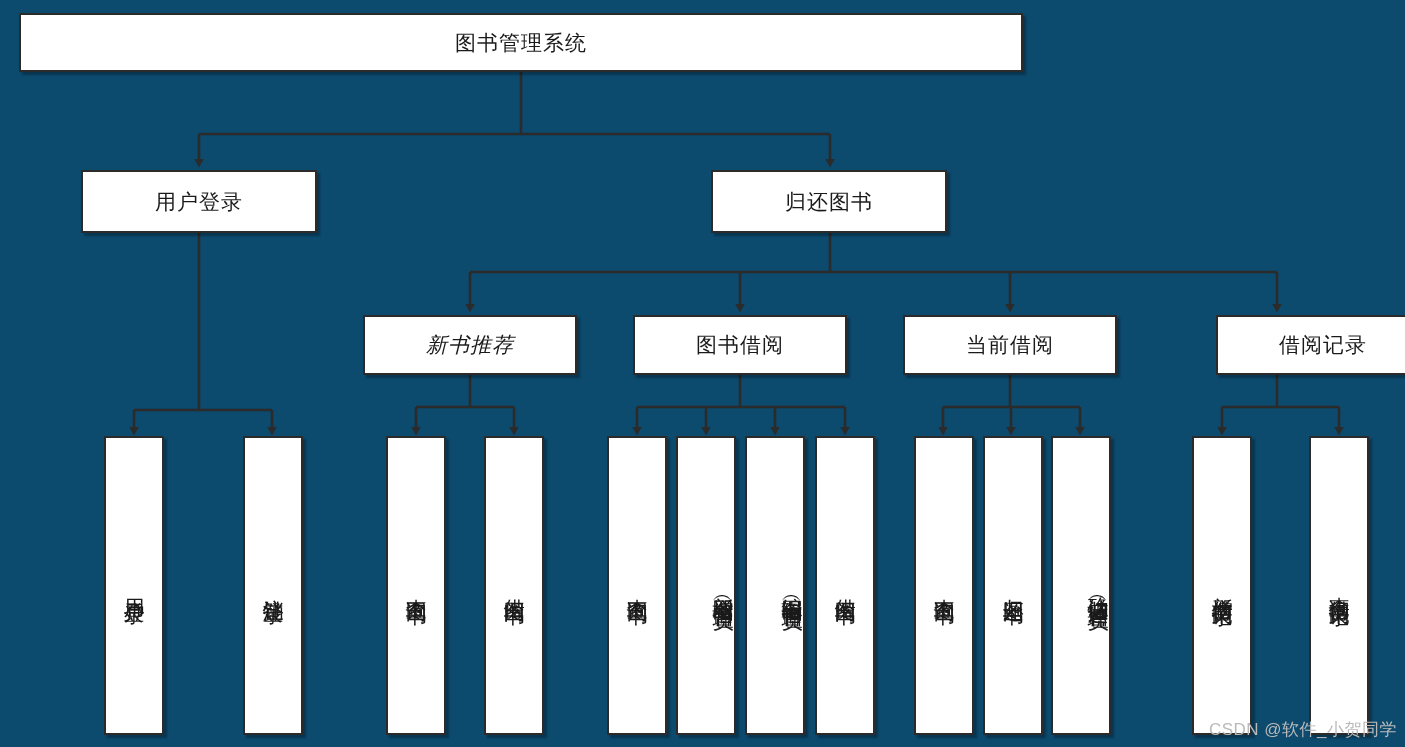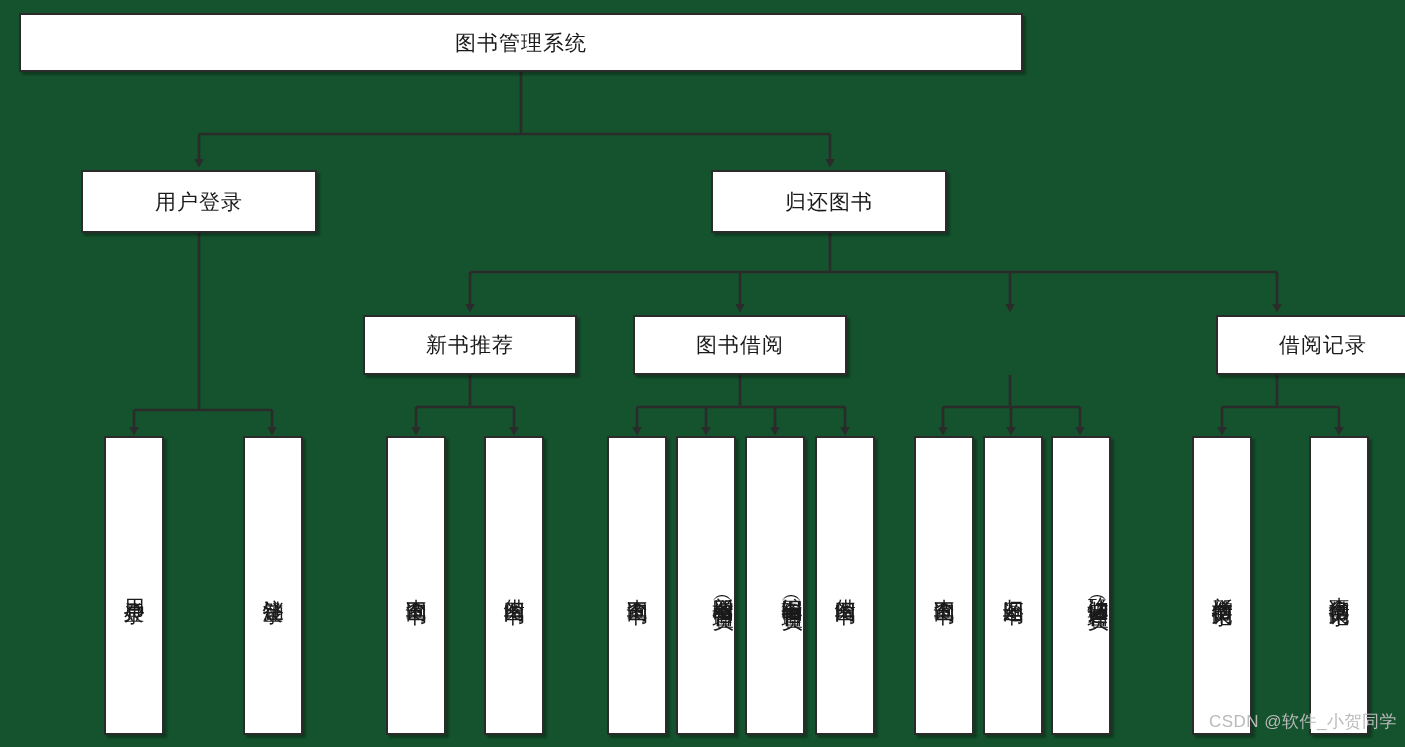--- a/index.html
+++ b/index.html
@@ -7,21 +7,21 @@
     padding: 0;
     background: #ffffff;
   }
   body {
     font-family: "Liberation Sans", "DejaVu Sans", sans-serif;
   }
   #canvas {
     position: relative;
     width: 1405px;
     height: 747px;
-    background: #14532d;
+    background: #0c4a6e;
     overflow: hidden;
   }
   #edges {
     position: absolute;
     left: 0;
     top: 0;
     width: 1405px;
     height: 747px;
   }
   .node {
@@ -51,21 +51,21 @@
     padding-top: 6px;
     text-align: left;
   }
   .node.vert.mid {
     align-items: center;
     padding-top: 0;
   }
   #watermark {
     position: absolute;
     right: 8px;
-    bottom: 14px;
+    bottom: 6px;
     font-size: 17px;
     color: #b9b9b9;
     letter-spacing: 0.5px;
     z-index: 5;
     white-space: nowrap;
   }
 </style>
 </head>
 <body>
 
@@ -125,25 +125,28 @@
     <span>图书管理系统</span>
   </div>
 
   <div class="node horiz" style="left:81px; top:170px; width:236px; height:63px;">
     <span>用户登录</span>
   </div>
   <div class="node horiz" style="left:711px; top:170px; width:236px; height:63px;">
     <span>归还图书</span>
   </div>
 
-  <div class="node horiz" style="left:363px; top:315px; width:214px; height:60px;">
+  <div class="node horiz" style="left:363px; top:315px; width:214px; height:60px;font-style:italic;">
     <span>新书推荐</span>
   </div>
   <div class="node horiz" style="left:633px; top:315px; width:214px; height:60px;">
     <span>图书借阅</span>
+  </div>
+  <div class="node horiz" style="left:903px; top:315px; width:214px; height:60px;">
+    <span>当前借阅</span>
   </div>
   <div class="node horiz" style="left:1170px; top:315px; width:214px; height:60px;margin-left:46px;">
     <span>借阅记录</span>
   </div>
 
   <div class="node vert mid" style="left:104px; top:436px; width:60px; height:299px;">
     <span>用户登录</span>
   </div>
   <div class="node vert mid" style="left:243px; top:436px; width:60px; height:299px;">
     <span>注销登录</span>

